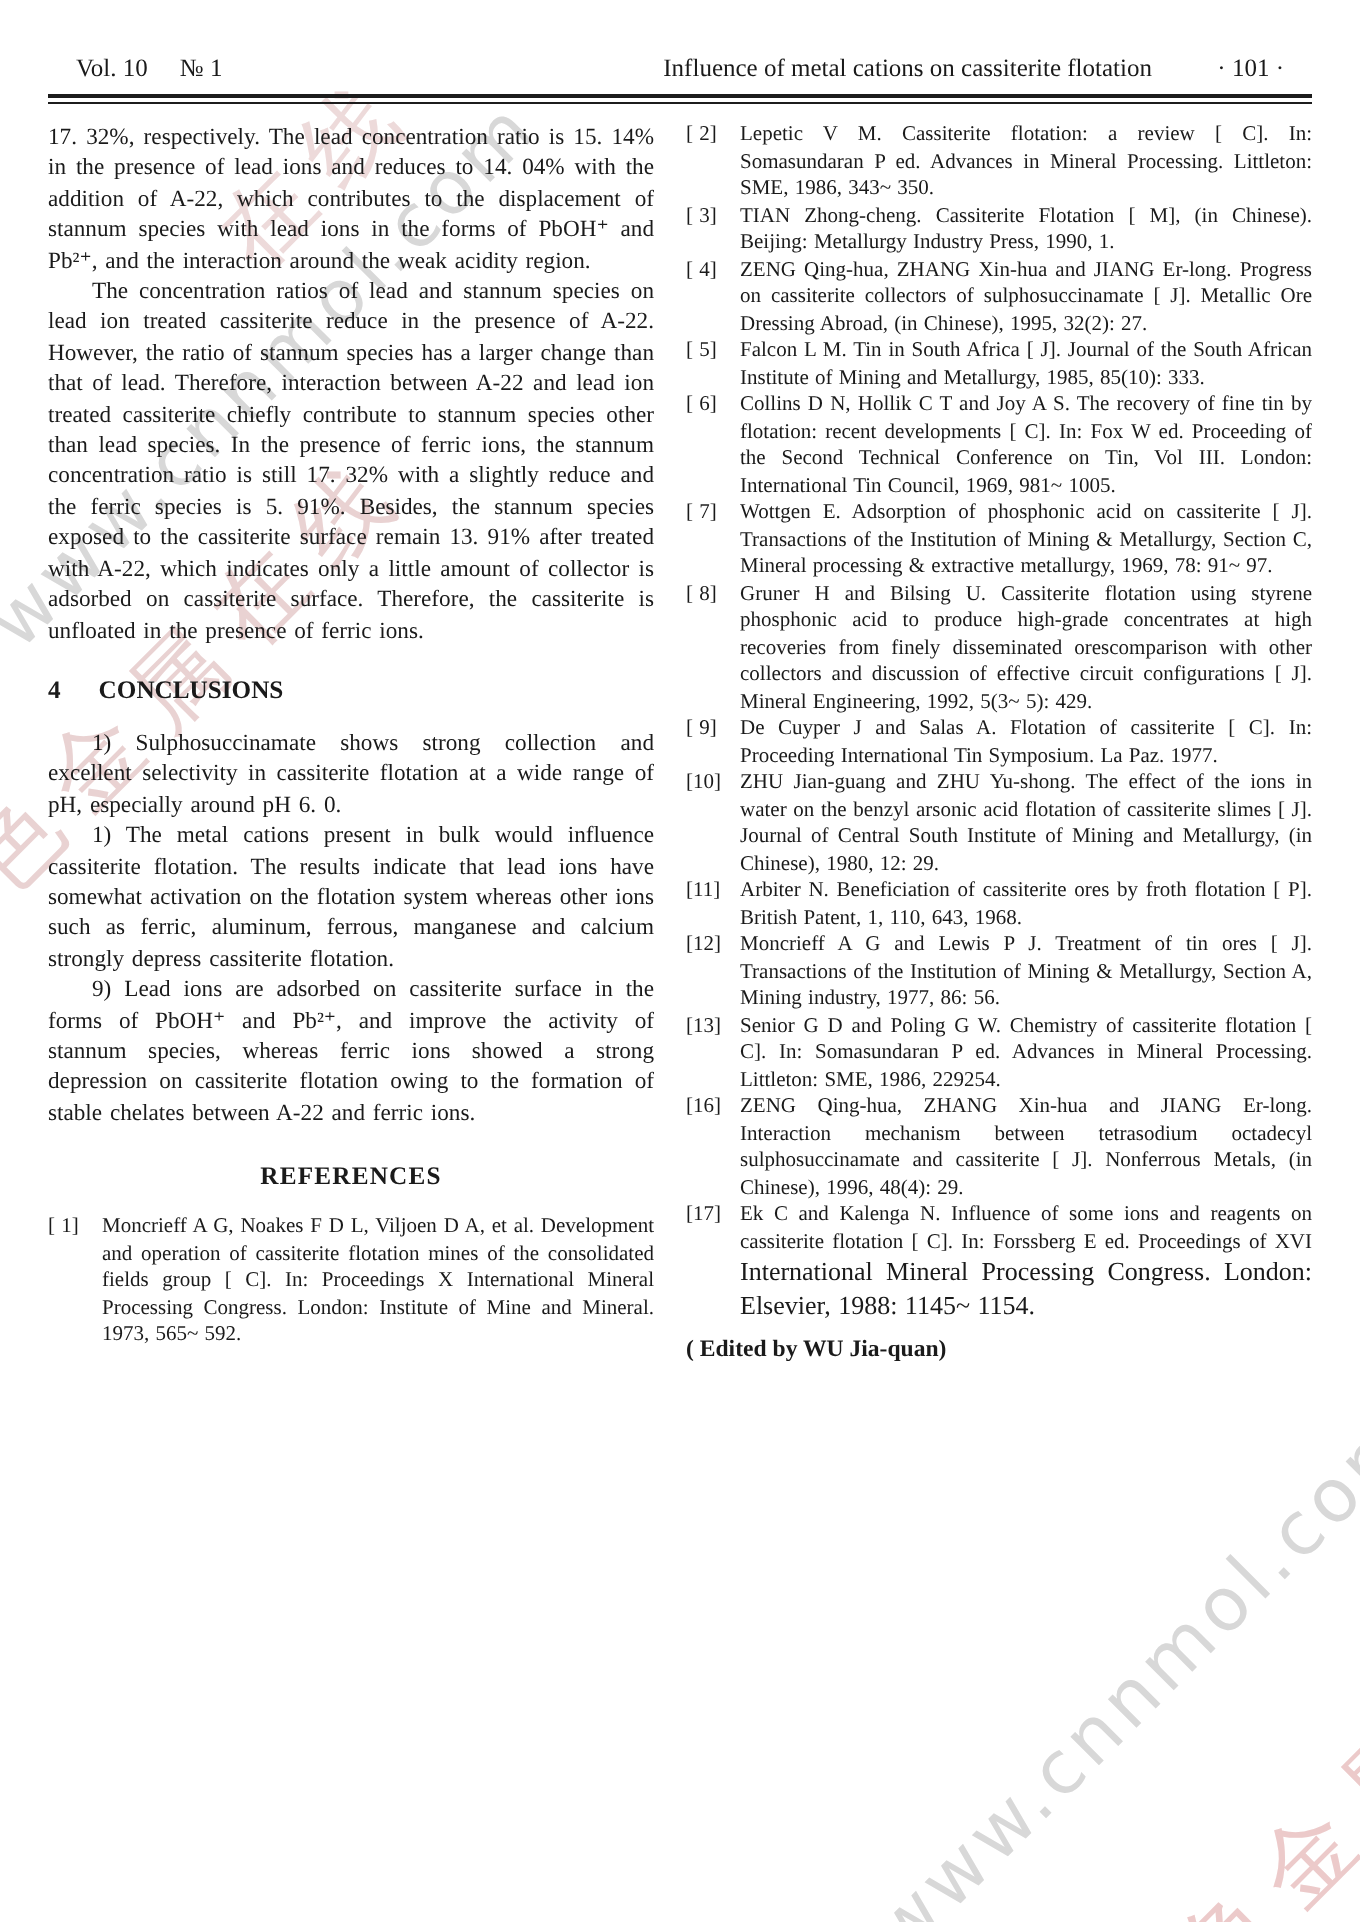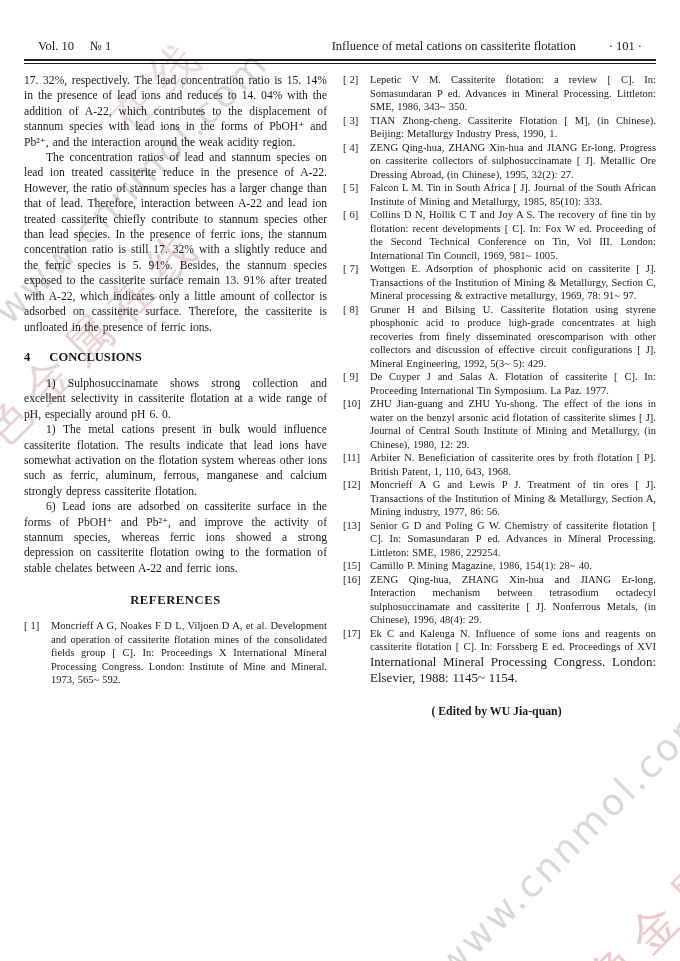--- a/index.html
+++ b/index.html
@@ -25,21 +25,21 @@
 
   
   .content { position:relative; z-index:1; padding:27px 24px 0 24px; }
 
   .header-row {
     display:flex; align-items:baseline; font-size:12.5px;
     padding:0 14px 5px 14px;
   }
   .header-left { width:140px; display:flex; gap:16px; }
   .header-title { flex:1; text-align:right; }
-  .header-page { width:66px; text-align:right;margin-top:12px; }
+  .header-page { width:66px; text-align:right; }
   .rule {
     height:2px; border-top:2.5px solid #1c1c1c; border-bottom:1px solid #1c1c1c;
     margin-bottom:9px;
   }
 
   .columns { display:flex; gap:16px; }
   .col-left  { width:303px; flex:none; }
   .col-right { flex:1; min-width:0; }
 
   .body-par {
@@ -59,22 +59,22 @@
 
   .ref {
     display:flex; font-size:10.5px; line-height:13.5px;
     text-align:justify; margin:0; word-spacing:0.5px;
   }
   .ref-label { flex:none; width:27px; }
   .ref-text  { flex:1; min-width:0; }
   .ref-large { font-size:13px; line-height:16px; }
 
   .edited {
-    text-align:center; font-weight:bold; font-size:11.8px;
-    margin-top:18px; padding-right:6px;
+    text-align:left; font-weight:bold; font-size:11.8px;
+    margin-top:6px; padding-right:6px;
   }
 </style>
 </head>
 <body>
 
 <div class="page">
 
   <div class="wm wm-url wm-top-url">www.cnnmol.com</div>
   <div class="wm wm-cn wm-top-cn">有色金属在线</div>
   <div class="wm wm-cn wm-top-cn2">在线</div>
@@ -104,21 +104,21 @@
           <span>CONCLUSIONS</span>
         </div>
 
         <div>
 
             <p class="body-par indent">1) Sulphosuccinamate shows strong collection and excellent selectivity in cassiterite flotation at a wide range of pH, especially around pH 6. 0.</p>
 
             <p class="body-par indent">1) The metal cations present in bulk would influence cassiterite flotation. The results indicate that lead ions have somewhat activation on the flotation system whereas other ions such as ferric, aluminum, ferrous, manganese and calcium strongly depress cassiterite flotation.</p>
 
 
-            <p class="body-par indent">6) Lead ions are adsorbed on cassiterite surface in the forms of PbOH⁺ and Pb²⁺, and improve the activity of stannum species, whereas ferric ions showed a strong depression on cassiterite flotation owing to the formation of stable chelates between A-22 and ferric ions.</p>
+            <p class="body-par indent">9) Lead ions are adsorbed on cassiterite surface in the forms of PbOH⁺ and Pb²⁺, and improve the activity of stannum species, whereas ferric ions showed a strong depression on cassiterite flotation owing to the formation of stable chelates between A-22 and ferric ions.</p>
           </div>
 
         <div class="refs-heading">REFERENCES</div>
 
         <div>
 
             <div class="ref">
               <span class="ref-label">[ 1]</span>
               <span class="ref-text"><span>Moncrieff A G, Noakes F D L, Viljoen D A, et al. Development and operation of cassiterite flotation mines of the consolidated fields group [ C]. In: Proceedings X International Mineral Processing Congress. London: Institute of Mine and Mineral. 1973, 565~ 592.</span></span>
             </div>
@@ -182,24 +182,20 @@
               <span class="ref-label">[12]</span>
               <span class="ref-text"><span>Moncrieff A G and Lewis P J. Treatment of tin ores [ J]. Transactions of the Institution of Mining &amp; Metallurgy, Section A, Mining industry, 1977, 86: 56.</span></span>
             </div>
 
             <div class="ref">
               <span class="ref-label">[13]</span>
               <span class="ref-text"><span>Senior G D and Poling G W. Chemistry of cassiterite flotation [ C]. In: Somasundaran P ed. Advances in Mineral Processing. Littleton: SME, 1986, 229254.</span></span>
             </div>
 
 
-            <div class="ref">
-              <span class="ref-label">[15]</span>
-              <span class="ref-text"><span>Camillo P. Mining Magazine, 1986, 154(1): 28~ 40.</span></span>
-            </div>
 
             <div class="ref">
               <span class="ref-label">[16]</span>
               <span class="ref-text"><span>ZENG Qing-hua, ZHANG Xin-hua and JIANG Er-long. Interaction mechanism between tetrasodium octadecyl sulphosuccinamate and cassiterite [ J]. Nonferrous Metals, (in Chinese), 1996, 48(4): 29.</span></span>
             </div>
 
             <div class="ref">
               <span class="ref-label">[17]</span>
               <span class="ref-text"><span>Ek C and Kalenga N. Influence of some ions and reagents on cassiterite flotation [ C]. In: Forssberg E ed. Proceedings of XVI </span><span class="ref-large">International Mineral Processing Congress. London: Elsevier, 1988: 1145~ 1154.</span></span>
             </div>

